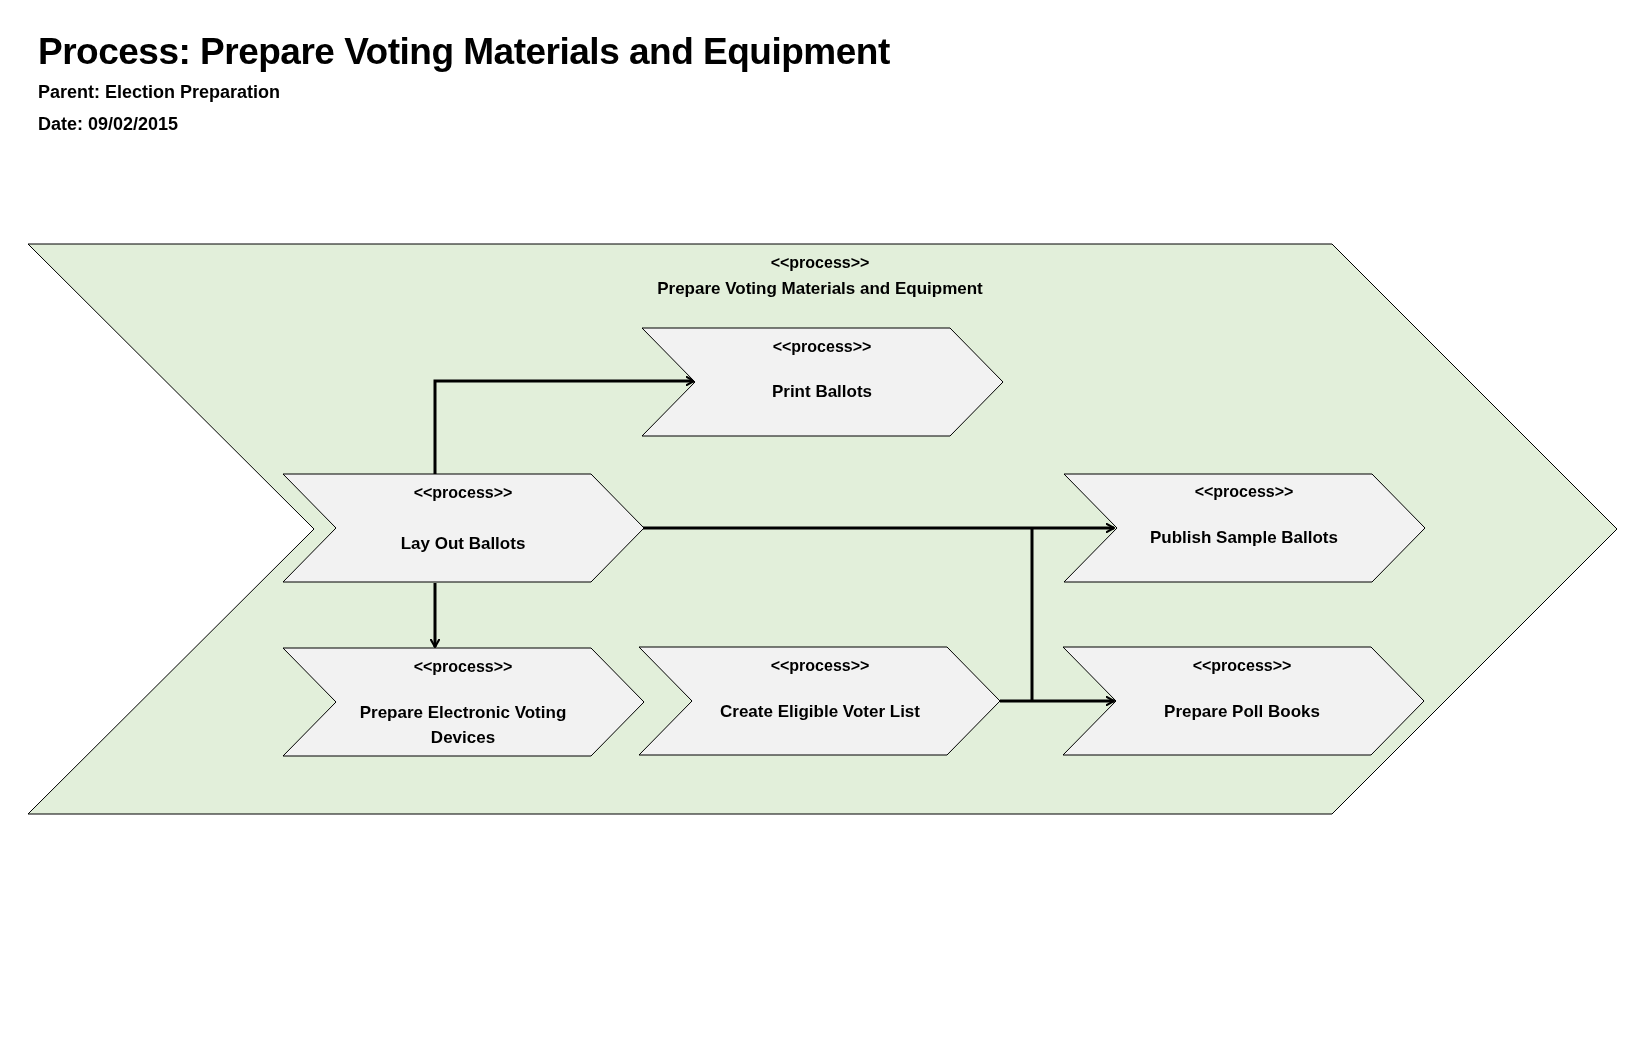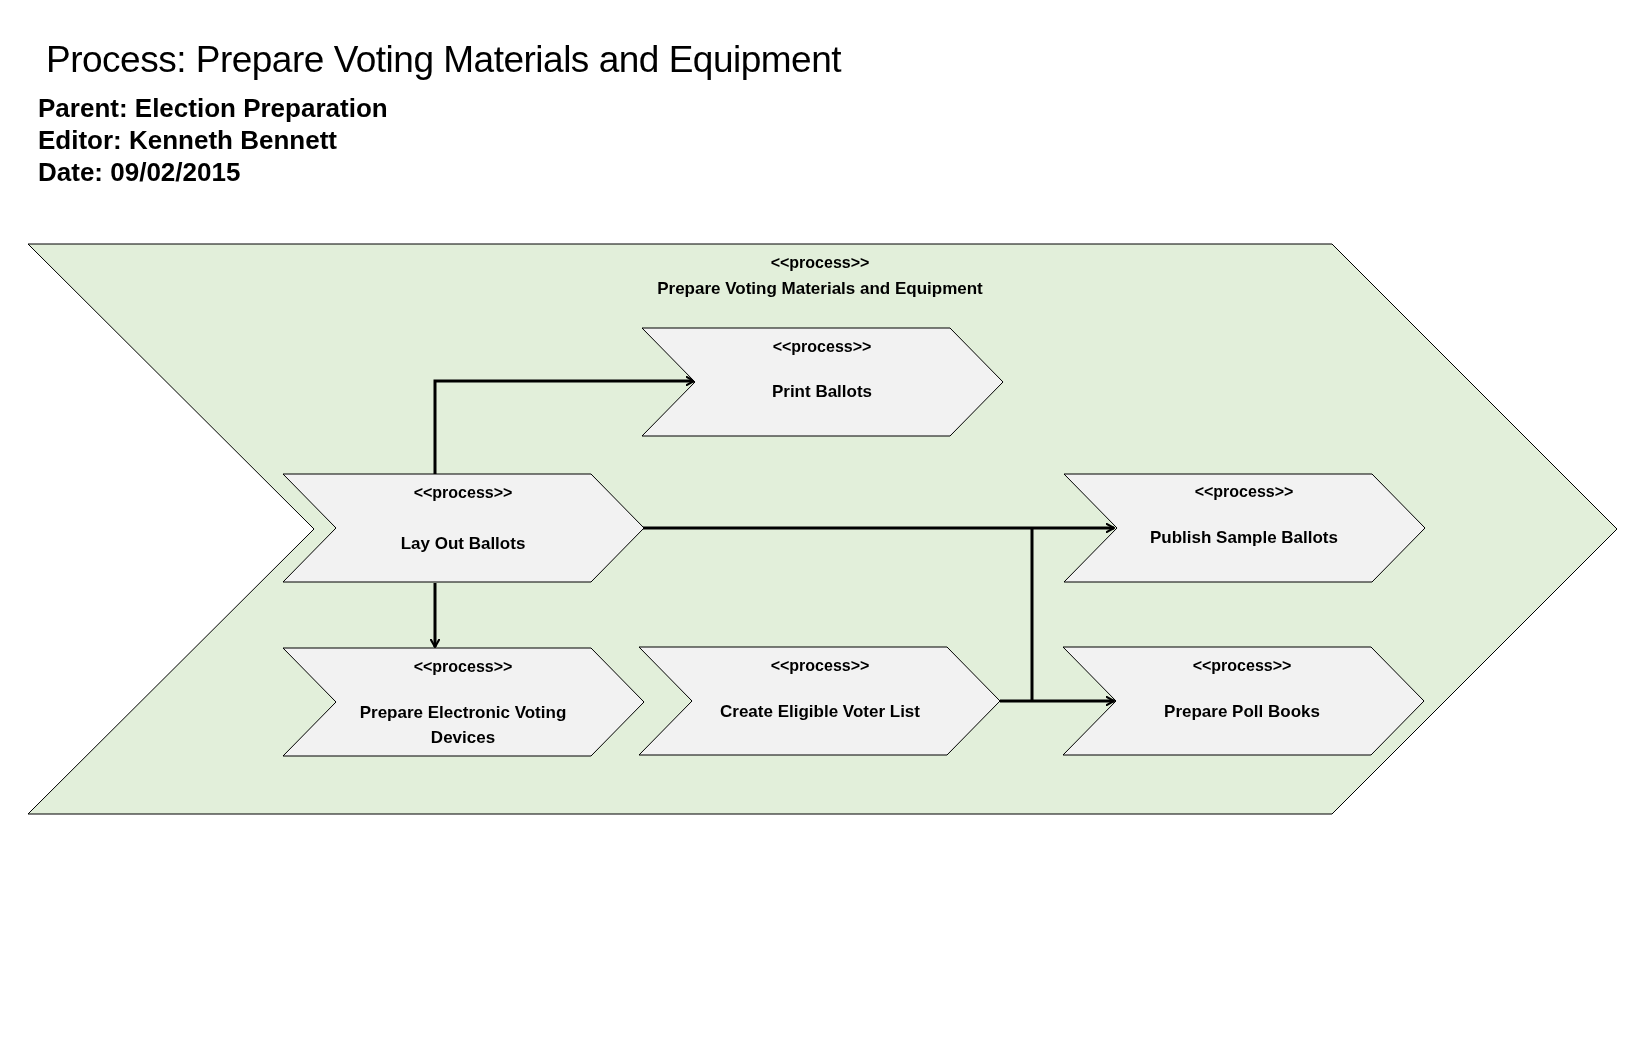--- a/index.html
+++ b/index.html
@@ -1,34 +1,33 @@
 <!DOCTYPE html>
 <html><head>
   <meta charset="utf-8">
   <style>
     html, body { margin: 0; padding: 0; background: #ffffff; }
     body { width: 1632px; height: 1056px; position: relative; overflow: hidden;
            font-family: "Liberation Sans", "DejaVu Sans", sans-serif; color: #000; }
     .header { position: absolute; left: 38px; top: 28px; }
-    .title { font-size: 37px; font-weight: normal; letter-spacing: -0.5px; line-height: 48px; margin: 8px; text-align: center; }
-    .meta { font-size: 26px; font-weight: bold; line-height: 32px; margin: 0; }
+    .title { font-size: 37px; font-weight: bold; letter-spacing: -0.5px; line-height: 48px; margin: 0; text-align: center; }
+    .meta { font-size: 18px; font-weight: bold; line-height: 32px; margin: 0; }
     svg#diagram { position: absolute; left: 0; top: 0; }
     .lbl { font-family: "Liberation Sans", "DejaVu Sans", sans-serif; font-weight: bold; fill: #000; }
     .stereo { font-size: 16px; }
     .name { font-size: 17px; }
     .outer-stereo { font-size: 16px; }
     .outer-name { font-size: 17px; }
   </style>
 </head>
 <body>
 
 <div class="header">
   <p class="title">Process: Prepare Voting Materials and Equipment</p>
   <p class="meta">Parent: Election Preparation</p>
-  <p class="meta">Editor: Kenneth Bennett</p>
   <p class="meta">Date: 09/02/2015</p>
 </div>
 
 <svg id="diagram" width="1632" height="1056" viewBox="0 0 1632 1056">
   <defs>
     <marker id="arrow" viewBox="0 0 12 12" refX="10" refY="6" markerWidth="10" markerHeight="10" orient="auto" markerUnits="userSpaceOnUse">
       <path d="M1,1 L10,6 L1,11" fill="none" stroke="#000" stroke-width="2.5" stroke-linecap="round" stroke-linejoin="round"></path>
     </marker>
   </defs>
 

